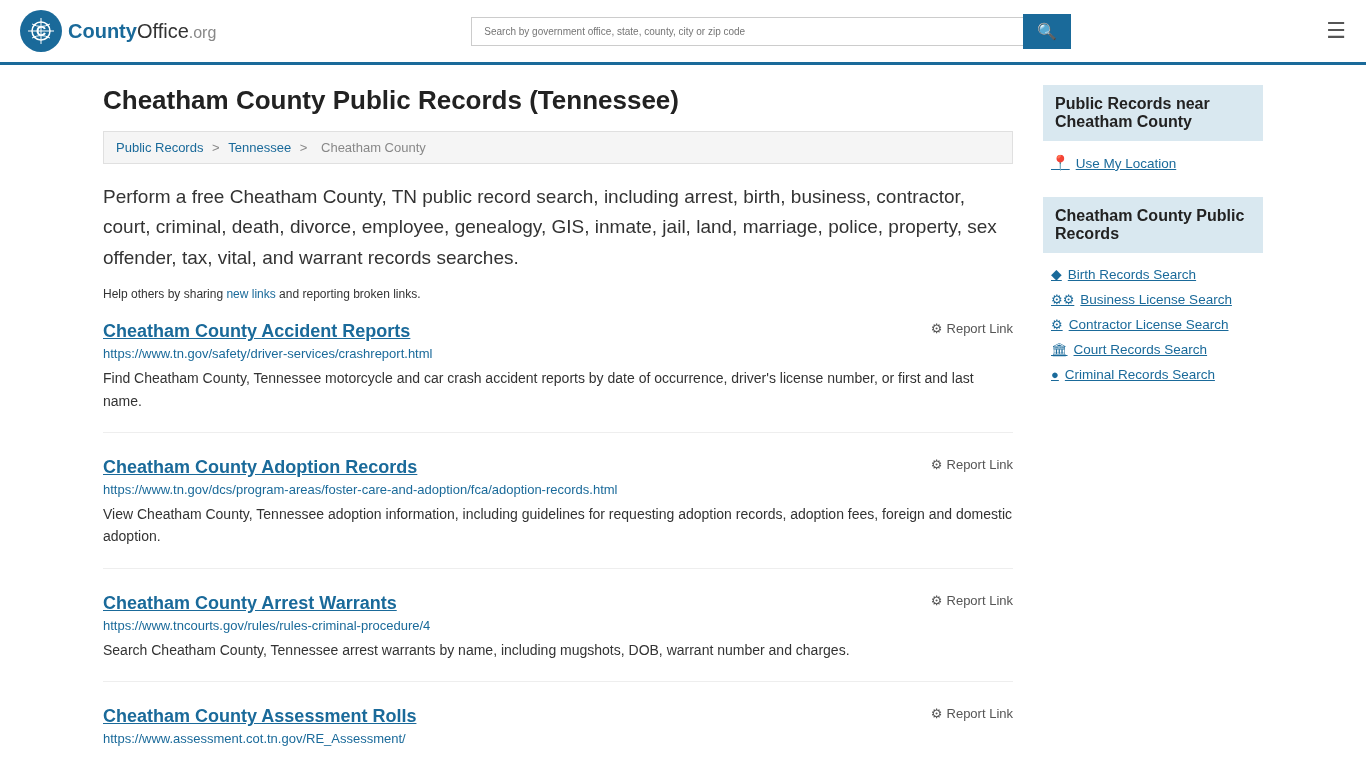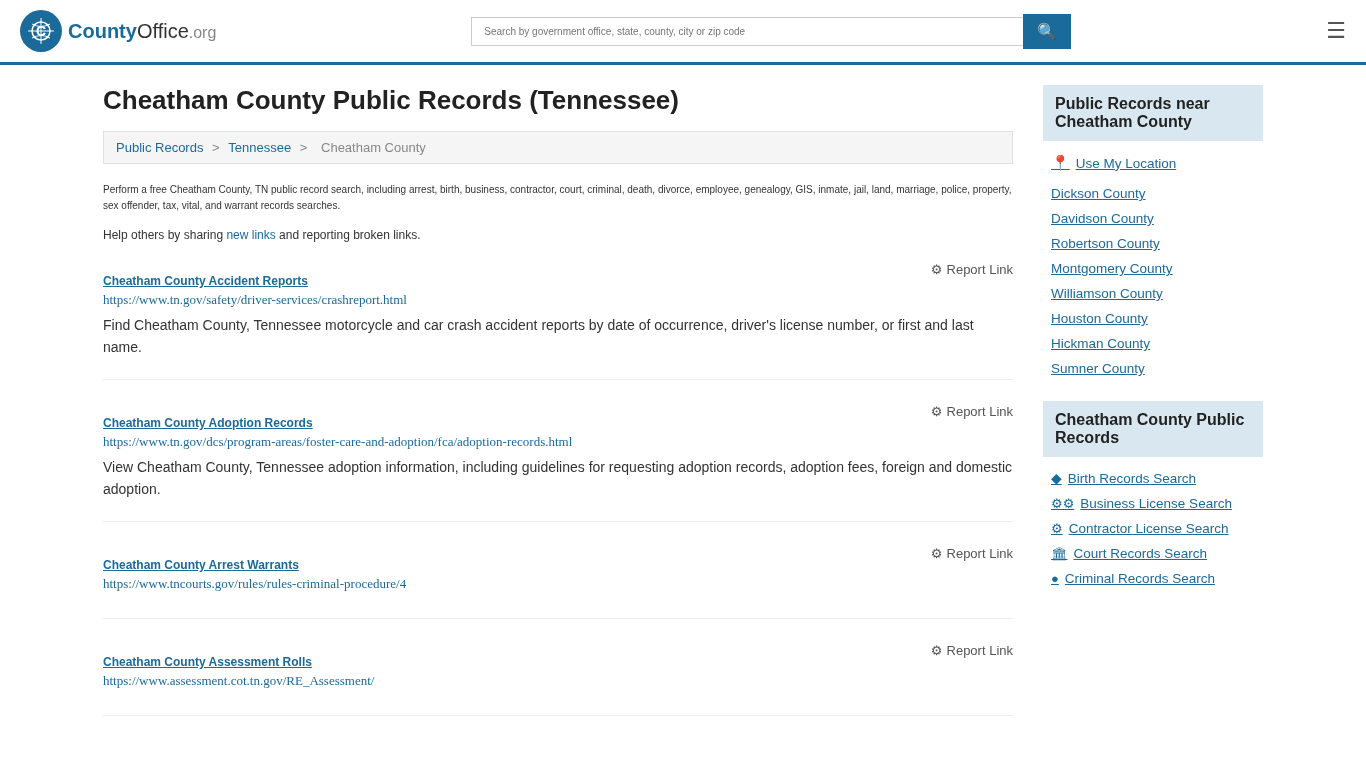--- a/index.html
+++ b/index.html
@@ -96,21 +96,21 @@
       margin-bottom: 18px;
       color: #555;
     }
     #breadcrumb a {
       color: #1a6a9a;
       text-decoration: none;
     }
     #breadcrumb span { color: #888; margin: 0 5px; }
 
     #description-1, #description-2 {
-      font-size: 10px;
+      font-size: 19px;
       line-height: 1.6;
       color: #333;
       margin-bottom: 14px;
     }
     #share-text {
       font-size: 12px;
       margin-bottom: 20px;
     }
     #share-text a {
       color: #1a6a9a;
@@ -122,41 +122,39 @@
       border-bottom: 1px solid #eee;
       padding-bottom: 20px;
     }
     .record-header {
       display: flex;
       justify-content: space-between;
       align-items: flex-start;
       margin-bottom: 4px;
     }
     .record-title {
-      font-size: 12px;
+      font-size: 18px;
       font-weight: bold;
       color: #1a6a9a;
       text-decoration: underline;
       cursor: pointer;
-      margin-top: 12px;
     }
     .record-report {
       font-size: 13px;
       color: #555;
       display: flex;
       align-items: center;
       gap: 4px;
       white-space: nowrap;
       cursor: pointer;
     }
     .record-url {
       color: #1a6a9a;
       font-size: 13px;
       margin-bottom: 6px;
-      font-family: Liberation Serif, serif;
     }
     .record-desc {
       font-size: 14px;
       line-height: 1.6;
       color: #333;
     }
 
     
     #sidebar {
       width: 220px;
@@ -279,20 +277,21 @@
   </div>
         <div class="record-section">
     <div class="record-header">
       <a class="record-title">Cheatham County Arrest Warrants</a>
       <div class="record-report">
         <span>⚙</span>
         <span>Report Link</span>
       </div>
     </div>
     <div class="record-url">https://www.tncourts.gov/rules/rules-criminal-procedure/4</div>
+    <div class="record-desc">Search Cheatham County, Tennessee arrest warrants by name, including mugshots, DOB, warrant number and charges.</div>
   </div>
         <div class="record-section">
     <div class="record-header">
       <a class="record-title">Cheatham County Assessment Rolls</a>
       <div class="record-report">
         <span>⚙</span>
         <span>Report Link</span>
       </div>
     </div>
     <div class="record-url">https://www.assessment.cot.tn.gov/RE_Assessment/</div>
@@ -303,30 +302,20 @@
   <div id="sidebar">
 
     <div class="sidebar-section">
       <div class="sidebar-header">Public Records near Cheatham County</div>
 
       <div class="sidebar-link" id="use-location">
         <span class="location-pin">📍</span>
         <span>Use My Location</span>
       </div>
 
-      <div id="nearby-counties-list">
-          <div class="sidebar-link">Dickson County</div>
-          <div class="sidebar-link">Davidson County</div>
-          <div class="sidebar-link">Robertson County</div>
-          <div class="sidebar-link">Montgomery County</div>
-          <div class="sidebar-link">Williamson County</div>
-          <div class="sidebar-link">Houston County</div>
-          <div class="sidebar-link">Hickman County</div>
-          <div class="sidebar-link">Sumner County</div>
-        </div>
     </div>
 
     <div class="sidebar-section">
       <div class="sidebar-header">Cheatham County Public Records</div>
       <div id="public-records-links-list">
           <div class="sidebar-link">
             <span style="font-size:14px;">◆</span>
             <span>Birth Records Search</span>
           </div>
           <div class="sidebar-link">

